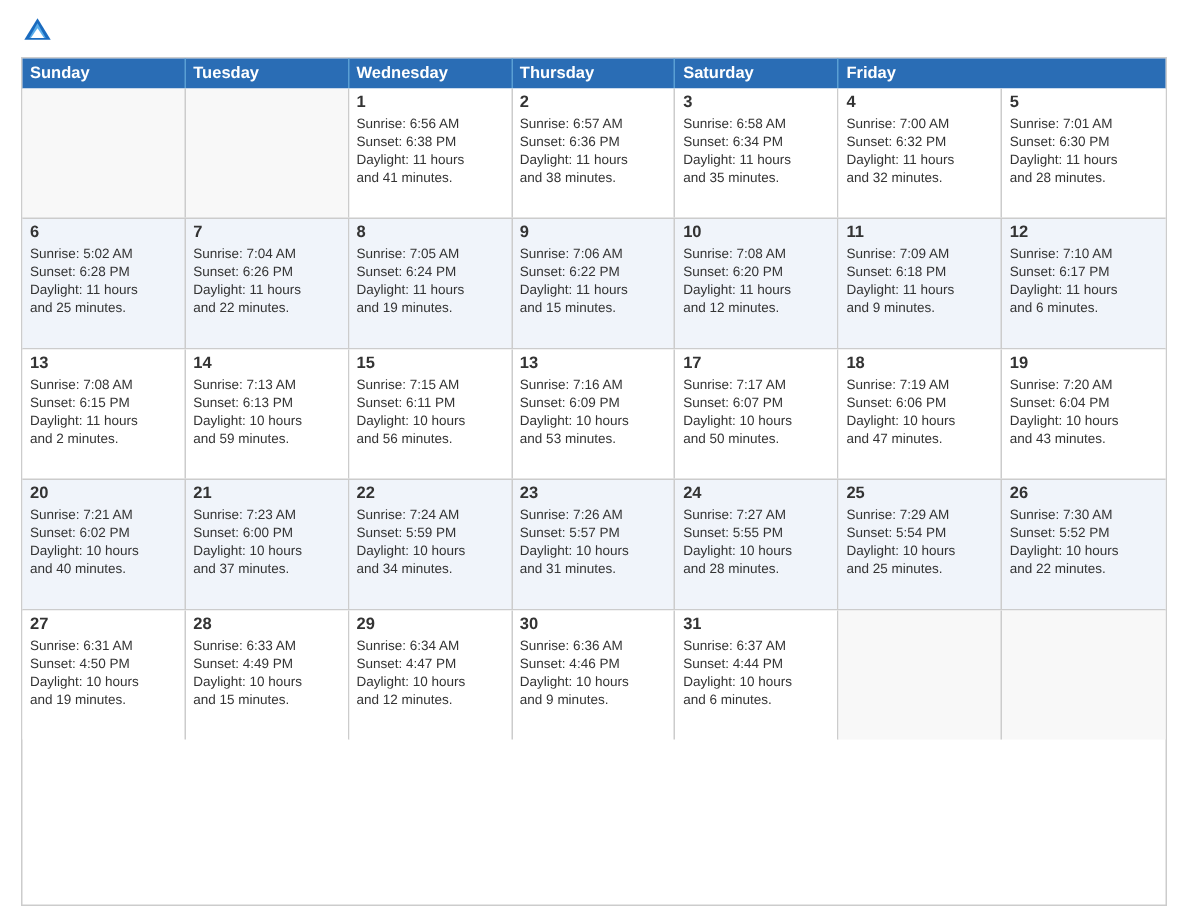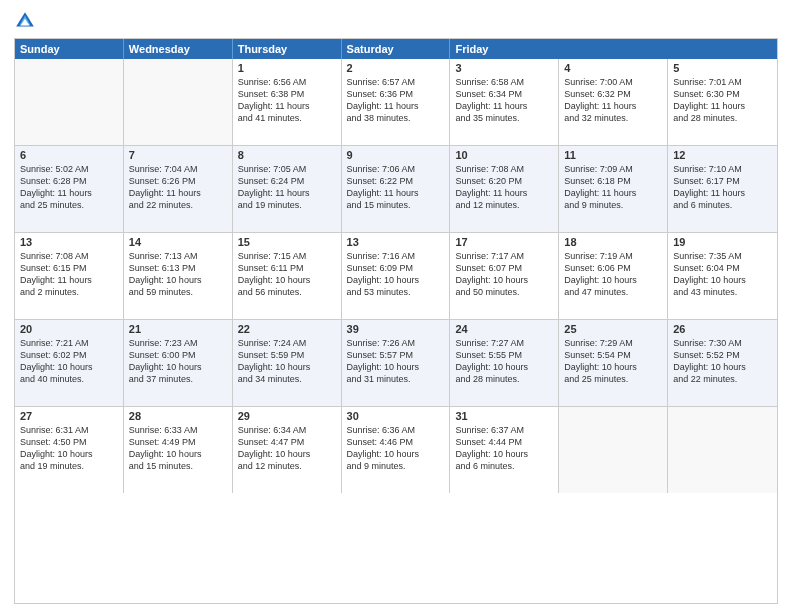--- a/index.html
+++ b/index.html
@@ -138,20 +138,21 @@
     </div>
     <div class="title-block">
       <div class="month-title"></div>
       <div class="subtitle"></div>
     </div>
   </div>
 
   <div class="calendar">
     <div class="cal-header">
     <div class="cal-header-cell">Sunday</div>
+        <div class="cal-header-cell">Tuesday</div>
         <div class="cal-header-cell">Wednesday</div>
         <div class="cal-header-cell">Thursday</div>
         <div class="cal-header-cell">Saturday</div>
         <div class="cal-header-cell">Friday</div>
       </div>
     <div class="cal-body">
     <div class="cal-row">
           <div class="cal-cell empty"></div>
           <div class="cal-cell empty"></div>
           <div class="cal-cell">
@@ -279,21 +280,21 @@
           </div>
           <div class="cal-cell">
             <div class="day-num">18</div>
             <div class="cell-line">Sunrise: 7:19 AM</div>
             <div class="cell-line">Sunset: 6:06 PM</div>
             <div class="cell-line">Daylight: 10 hours</div>
             <div class="cell-line">and 47 minutes.</div>
           </div>
           <div class="cal-cell">
             <div class="day-num">19</div>
-            <div class="cell-line">Sunrise: 7:35 AM</div>
+            <div class="cell-line">Sunrise: 7:20 AM</div>
             <div class="cell-line">Sunset: 6:04 PM</div>
             <div class="cell-line">Daylight: 10 hours</div>
             <div class="cell-line">and 43 minutes.</div>
           </div>
         </div>
         <div class="cal-row">
           <div class="cal-cell">
             <div class="day-num">20</div>
             <div class="cell-line">Sunrise: 7:21 AM</div>
             <div class="cell-line">Sunset: 6:02 PM</div>
@@ -308,21 +309,21 @@
             <div class="cell-line">and 37 minutes.</div>
           </div>
           <div class="cal-cell">
             <div class="day-num">22</div>
             <div class="cell-line">Sunrise: 7:24 AM</div>
             <div class="cell-line">Sunset: 5:59 PM</div>
             <div class="cell-line">Daylight: 10 hours</div>
             <div class="cell-line">and 34 minutes.</div>
           </div>
           <div class="cal-cell">
-            <div class="day-num">39</div>
+            <div class="day-num">23</div>
             <div class="cell-line">Sunrise: 7:26 AM</div>
             <div class="cell-line">Sunset: 5:57 PM</div>
             <div class="cell-line">Daylight: 10 hours</div>
             <div class="cell-line">and 31 minutes.</div>
           </div>
           <div class="cal-cell">
             <div class="day-num">24</div>
             <div class="cell-line">Sunrise: 7:27 AM</div>
             <div class="cell-line">Sunset: 5:55 PM</div>
             <div class="cell-line">Daylight: 10 hours</div>

